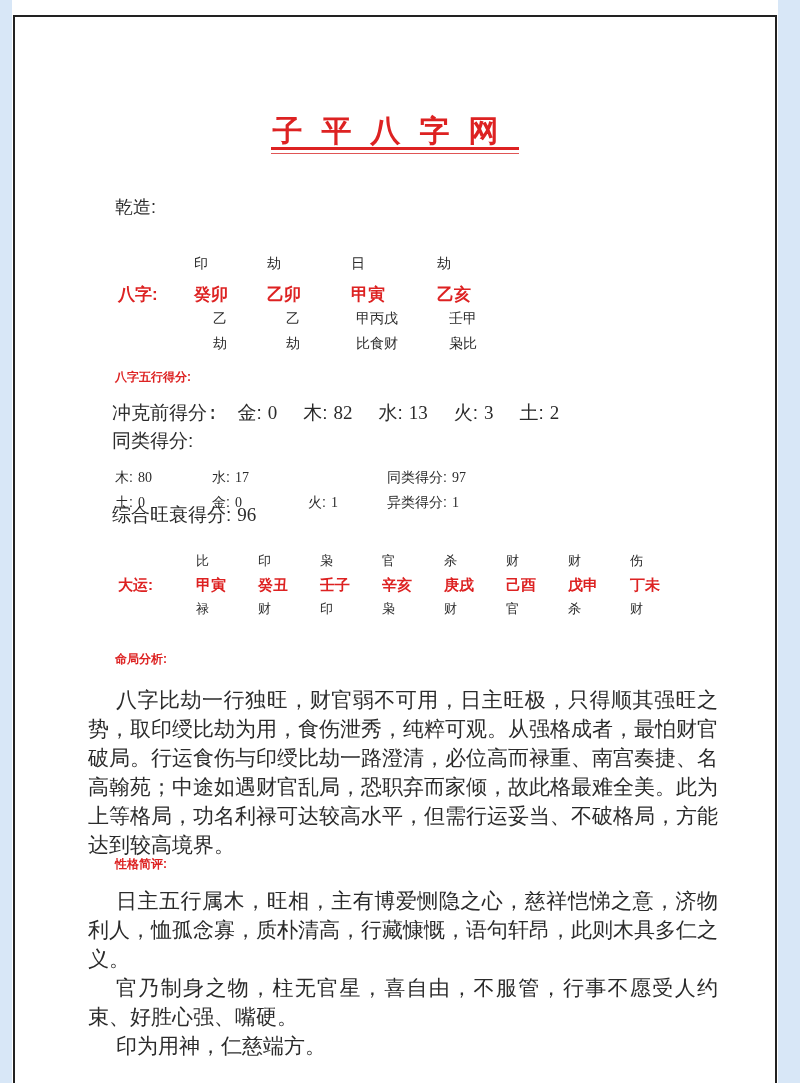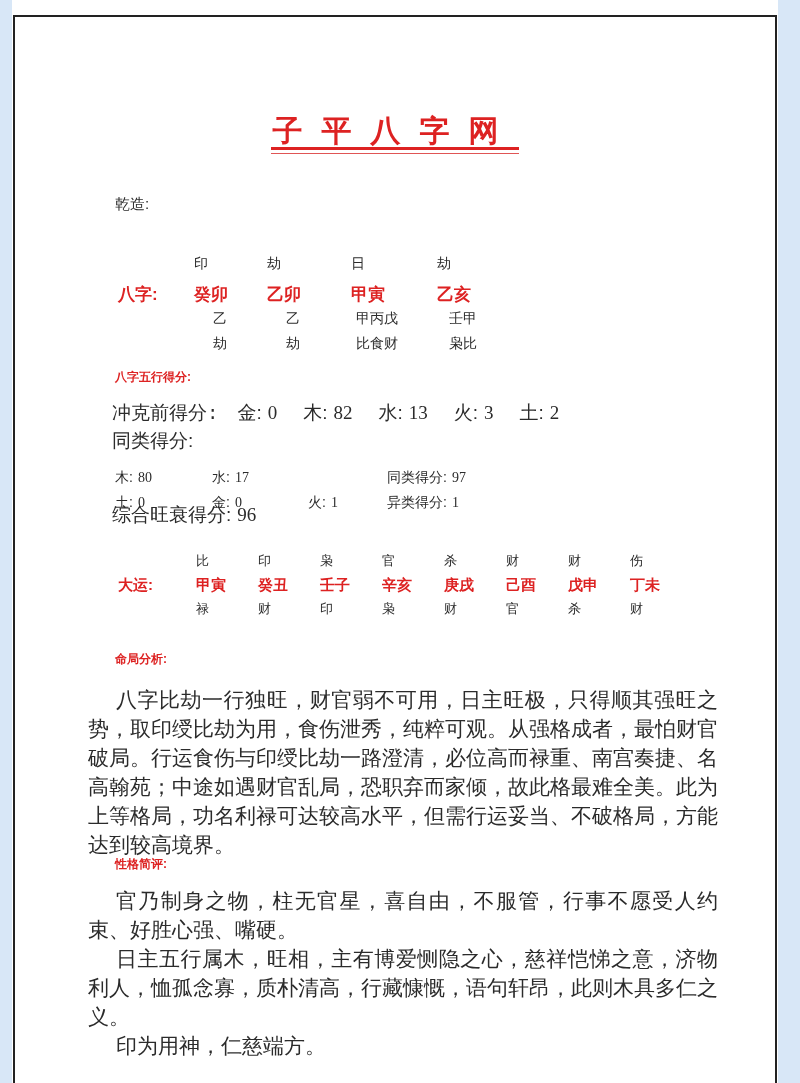--- a/index.html
+++ b/index.html
@@ -25,21 +25,21 @@
     top:94px;left:0;width:100%;
     text-align:center;
     font-size:30px;font-weight:bold;color:#dd2222;
     letter-spacing:19px;
     white-space:nowrap;
   }
   .title-underline{
     top:130px;left:50%;margin-left:-124px;width:248px;
     height:3px;border-top:3px solid #dd2222;border-bottom:1px solid #e05555;
   }
-  .qianzao{left:100px;top:178px;font-size:15px;}
+  .qianzao{left:100px;top:178px;font-size:18px;}
   
   .bazi{left:103px;top:238px;display:grid;
     grid-template-columns:76px 73px 84px 86px 86px;
     grid-auto-rows:auto;}
   .bazi .r1{height:28px;font-size:14px;}
   .bazi .r2{height:27px;font-size:17px;font-weight:bold;color:#dd2222;}
   .bazi .r3{height:25px;font-size:14px;}
   .bazi .hid{display:inline-block;width:52px;text-align:center;}
   
   .h-red{font-size:12px;font-weight:bold;color:#dd2222;}
@@ -168,19 +168,19 @@
     <div class="g3">财</div>
   </div>
 
   <div class="sec h-red h2x">命局分析:</div>
   <div class="sec paras mingju">
     <p>八字比劫一行独旺，财官弱不可用，日主旺极，只得顺其强旺之势，取印绶比劫为用，食伤泄秀，纯粹可观。从强格成者，最怕财官破局。行运食伤与印绶比劫一路澄清，必位高而禄重、南宫奏捷、名高翰苑；中途如遇财官乱局，恐职弃而家倾，故此格最难全美。此为上等格局，功名利禄可达较高水平，但需行运妥当、不破格局，方能达到较高境界。</p>
   </div>
 
   <div class="sec h-red h3x">性格简评:</div>
   <div class="sec paras xingge">
+    <p>日主五行属木，旺相，主有博爱恻隐之心，慈祥恺悌之意，济物利人，恤孤念寡，质朴清高，行藏慷慨，语句轩昂，此则木具多仁之义。</p>
     <p>官乃制身之物，柱无官星，喜自由，不服管，行事不愿受人约束、好胜心强、嘴硬。</p>
-    <p>日主五行属木，旺相，主有博爱恻隐之心，慈祥恺悌之意，济物利人，恤孤念寡，质朴清高，行藏慷慨，语句轩昂，此则木具多仁之义。</p>
     <p>印为用神，仁慈端方。</p>
 
   </div>
 
 </div>
 
 </body></html>

